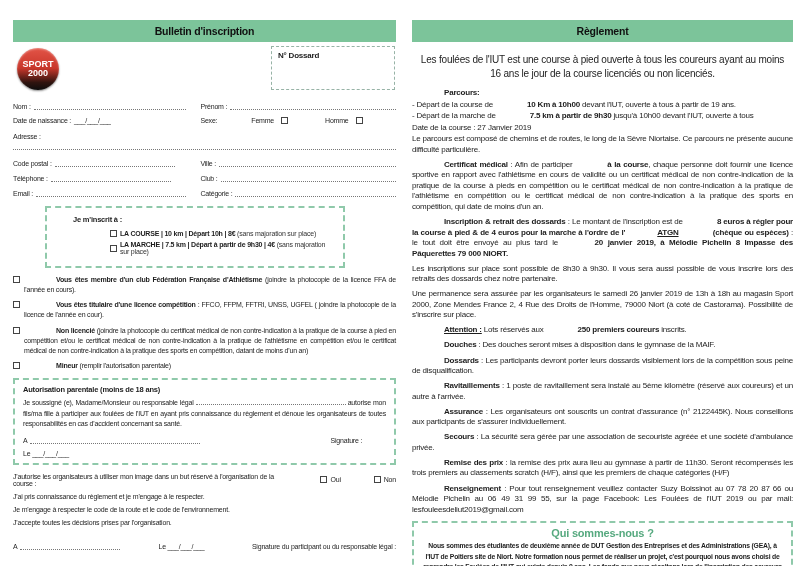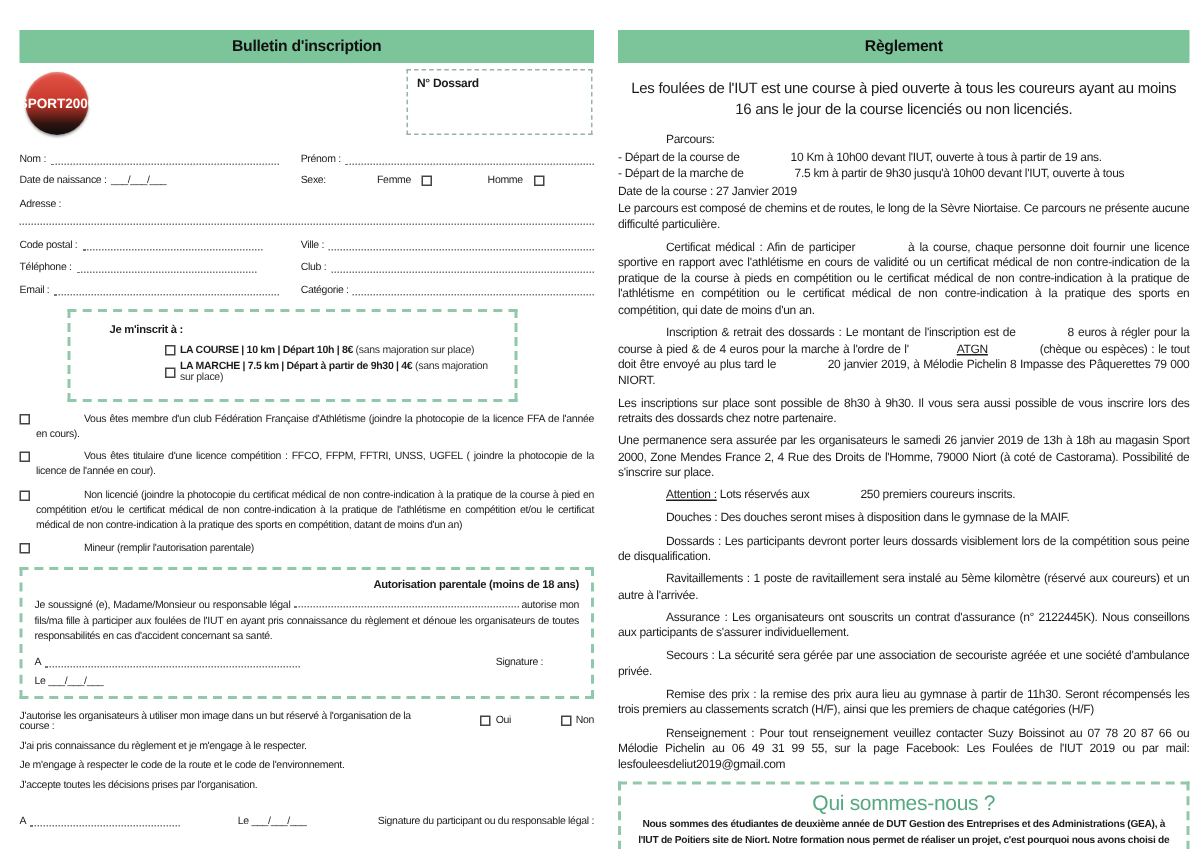--- a/index.html
+++ b/index.html
@@ -21,21 +21,21 @@
   .hdr{
     background:var(--header-green);height:22px;line-height:22px;text-align:center;
     font-weight:bold;font-size:10.5px;color:#111;
   }
   
   .toprow{position:relative;height:56px;margin-top:4px;}
   .logo{
     position:absolute;left:4px;top:2px;width:42px;height:42px;border-radius:50%;
     background:linear-gradient(180deg,#e25447 0%,var(--logo-red) 48%,#30140f 82%,#0d0d0d 100%);
     box-shadow:0 1px 2px rgba(0,0,0,.45), inset 0 1px 2px rgba(255,255,255,.35);
-    display:flex;align-items:center;justify-content:center;flex-direction:row;
+    display:flex;align-items:center;justify-content:center;flex-direction:column;
   }
   .logo span{color:#fff;font-weight:bold;font-size:9px;line-height:9px;letter-spacing:0;}
   .dossard{
     position:absolute;right:1px;top:0;width:124px;height:44px;
     border:1px dashed #97b3a6;padding:4px 6px;font-size:8px;font-weight:bold;
   }
   
   .frow{display:flex;gap:14px;margin-bottom:7px;align-items:flex-end;}
   .fld{display:flex;align-items:flex-end;font-size:7px;}
   .w48{width:47%;}.w52{width:53%;}
@@ -57,21 +57,21 @@
   .opt{margin:4px 0 4px 52px;font-size:7px;display:flex;align-items:center;}
   .opt .main{font-weight:bold;}
   .opt .note{color:#333;}
   
   .elig{display:flex;font-size:7px;margin:5px 0;line-height:1.45;text-align:justify;}
   .elig .cb{margin:1px 4px 0 0;}
   
   .auth{
     border:2px dashed var(--border-green);padding:5px 8px 6px;margin-top:7px;font-size:7px;
   }
-  .auth-title{text-align:right;font-weight:bold;font-size:7.5px;margin-bottom:4px;}
+  .auth-title{text-align:left;font-weight:bold;font-size:7.5px;margin-bottom:4px;}
   .auth-body{text-align:justify;line-height:1.5;}
   .dotline-inline{display:inline-block;width:150px;border-bottom:1px dotted #777;height:7px;}
   .auth-row{display:flex;margin-top:6px;align-items:flex-end;}
   .auth-row .dots-a{width:170px;border-bottom:1px dotted #777;height:8px;margin-left:3px;}
   .auth-row .sig{margin-left:130px;}
   .auth-le{margin-top:6px;}
   
   .consent{margin-top:8px;font-size:7px;}
   .consent .line{margin:6px 0;}
   .img-row{display:flex;align-items:center;}
@@ -79,27 +79,27 @@
   .img-row .c1{margin-left:36px;}
   .img-row .c2{margin-left:30px;}
   .sig-row{display:flex;align-items:flex-end;margin-top:16px;font-size:7px;}
   .sig-row .dots-a{width:100px;border-bottom:1px dotted #777;height:8px;margin-left:3px;}
   .sig-row .le{margin-left:38px;}
   .sig-row .siglbl{margin-left:auto;}
   
   .intro{font-size:10px;text-align:center;margin:11px 4px 7px;line-height:1.4;}
   .p{font-size:8px;text-align:justify;line-height:1.32;margin:4.5px 0;}
   .tight{margin:1px 0;}
-  .b{font-weight:normal;padding-left:32px;}
+  .b{font-weight:bold;padding-left:32px;}
   .u{text-decoration:underline;}
   .qui{
     border:2px dashed var(--border-green);margin-top:6px;padding:4px 9px 6px;
     text-align:center;
   }
-  .qui-title{color:var(--title-green);font-weight:normal;font-size:14px;margin-bottom:2px;}
+  .qui-title{color:var(--title-green);font-weight:bold;font-size:11px;margin-bottom:2px;}
   .qui-body{font-size:6.8px;font-weight:bold;line-height:1.55;text-align:center;}
 </style>
 </head>
 <body>
 
 <div class="page page-left">
   <div class="hdr">Bulletin d'inscription</div>
 
   <div class="toprow">
     <div class="logo">

